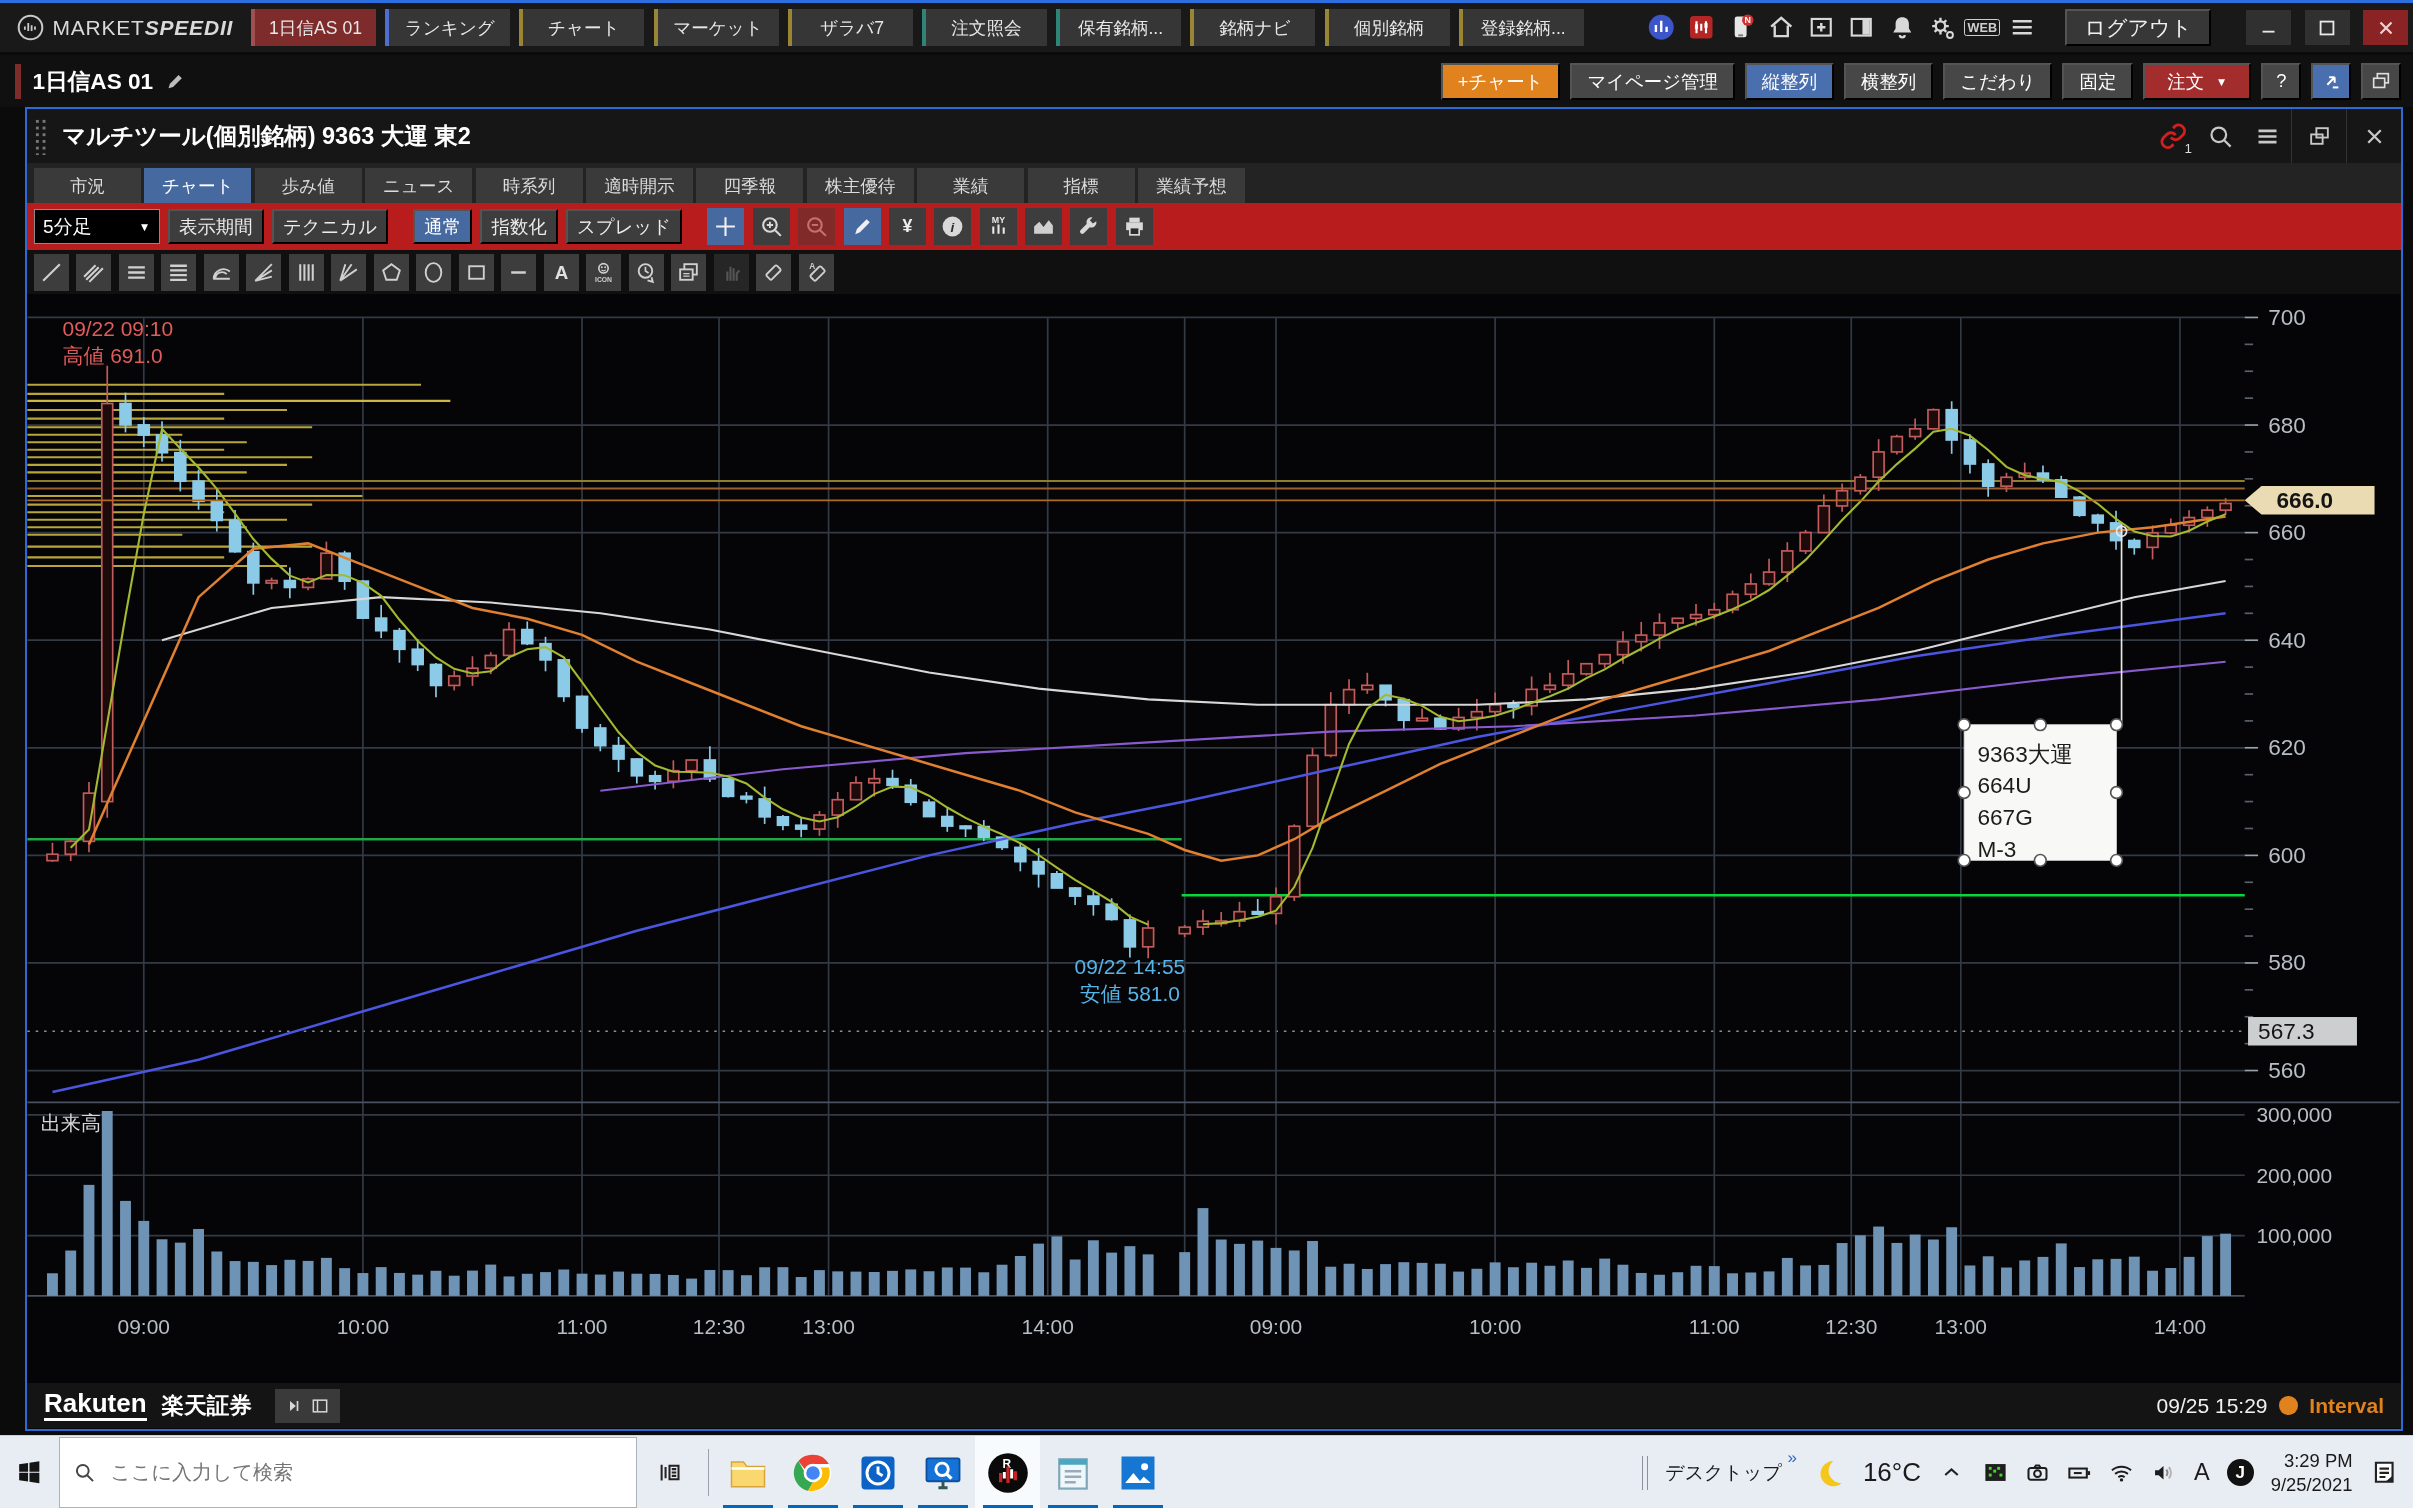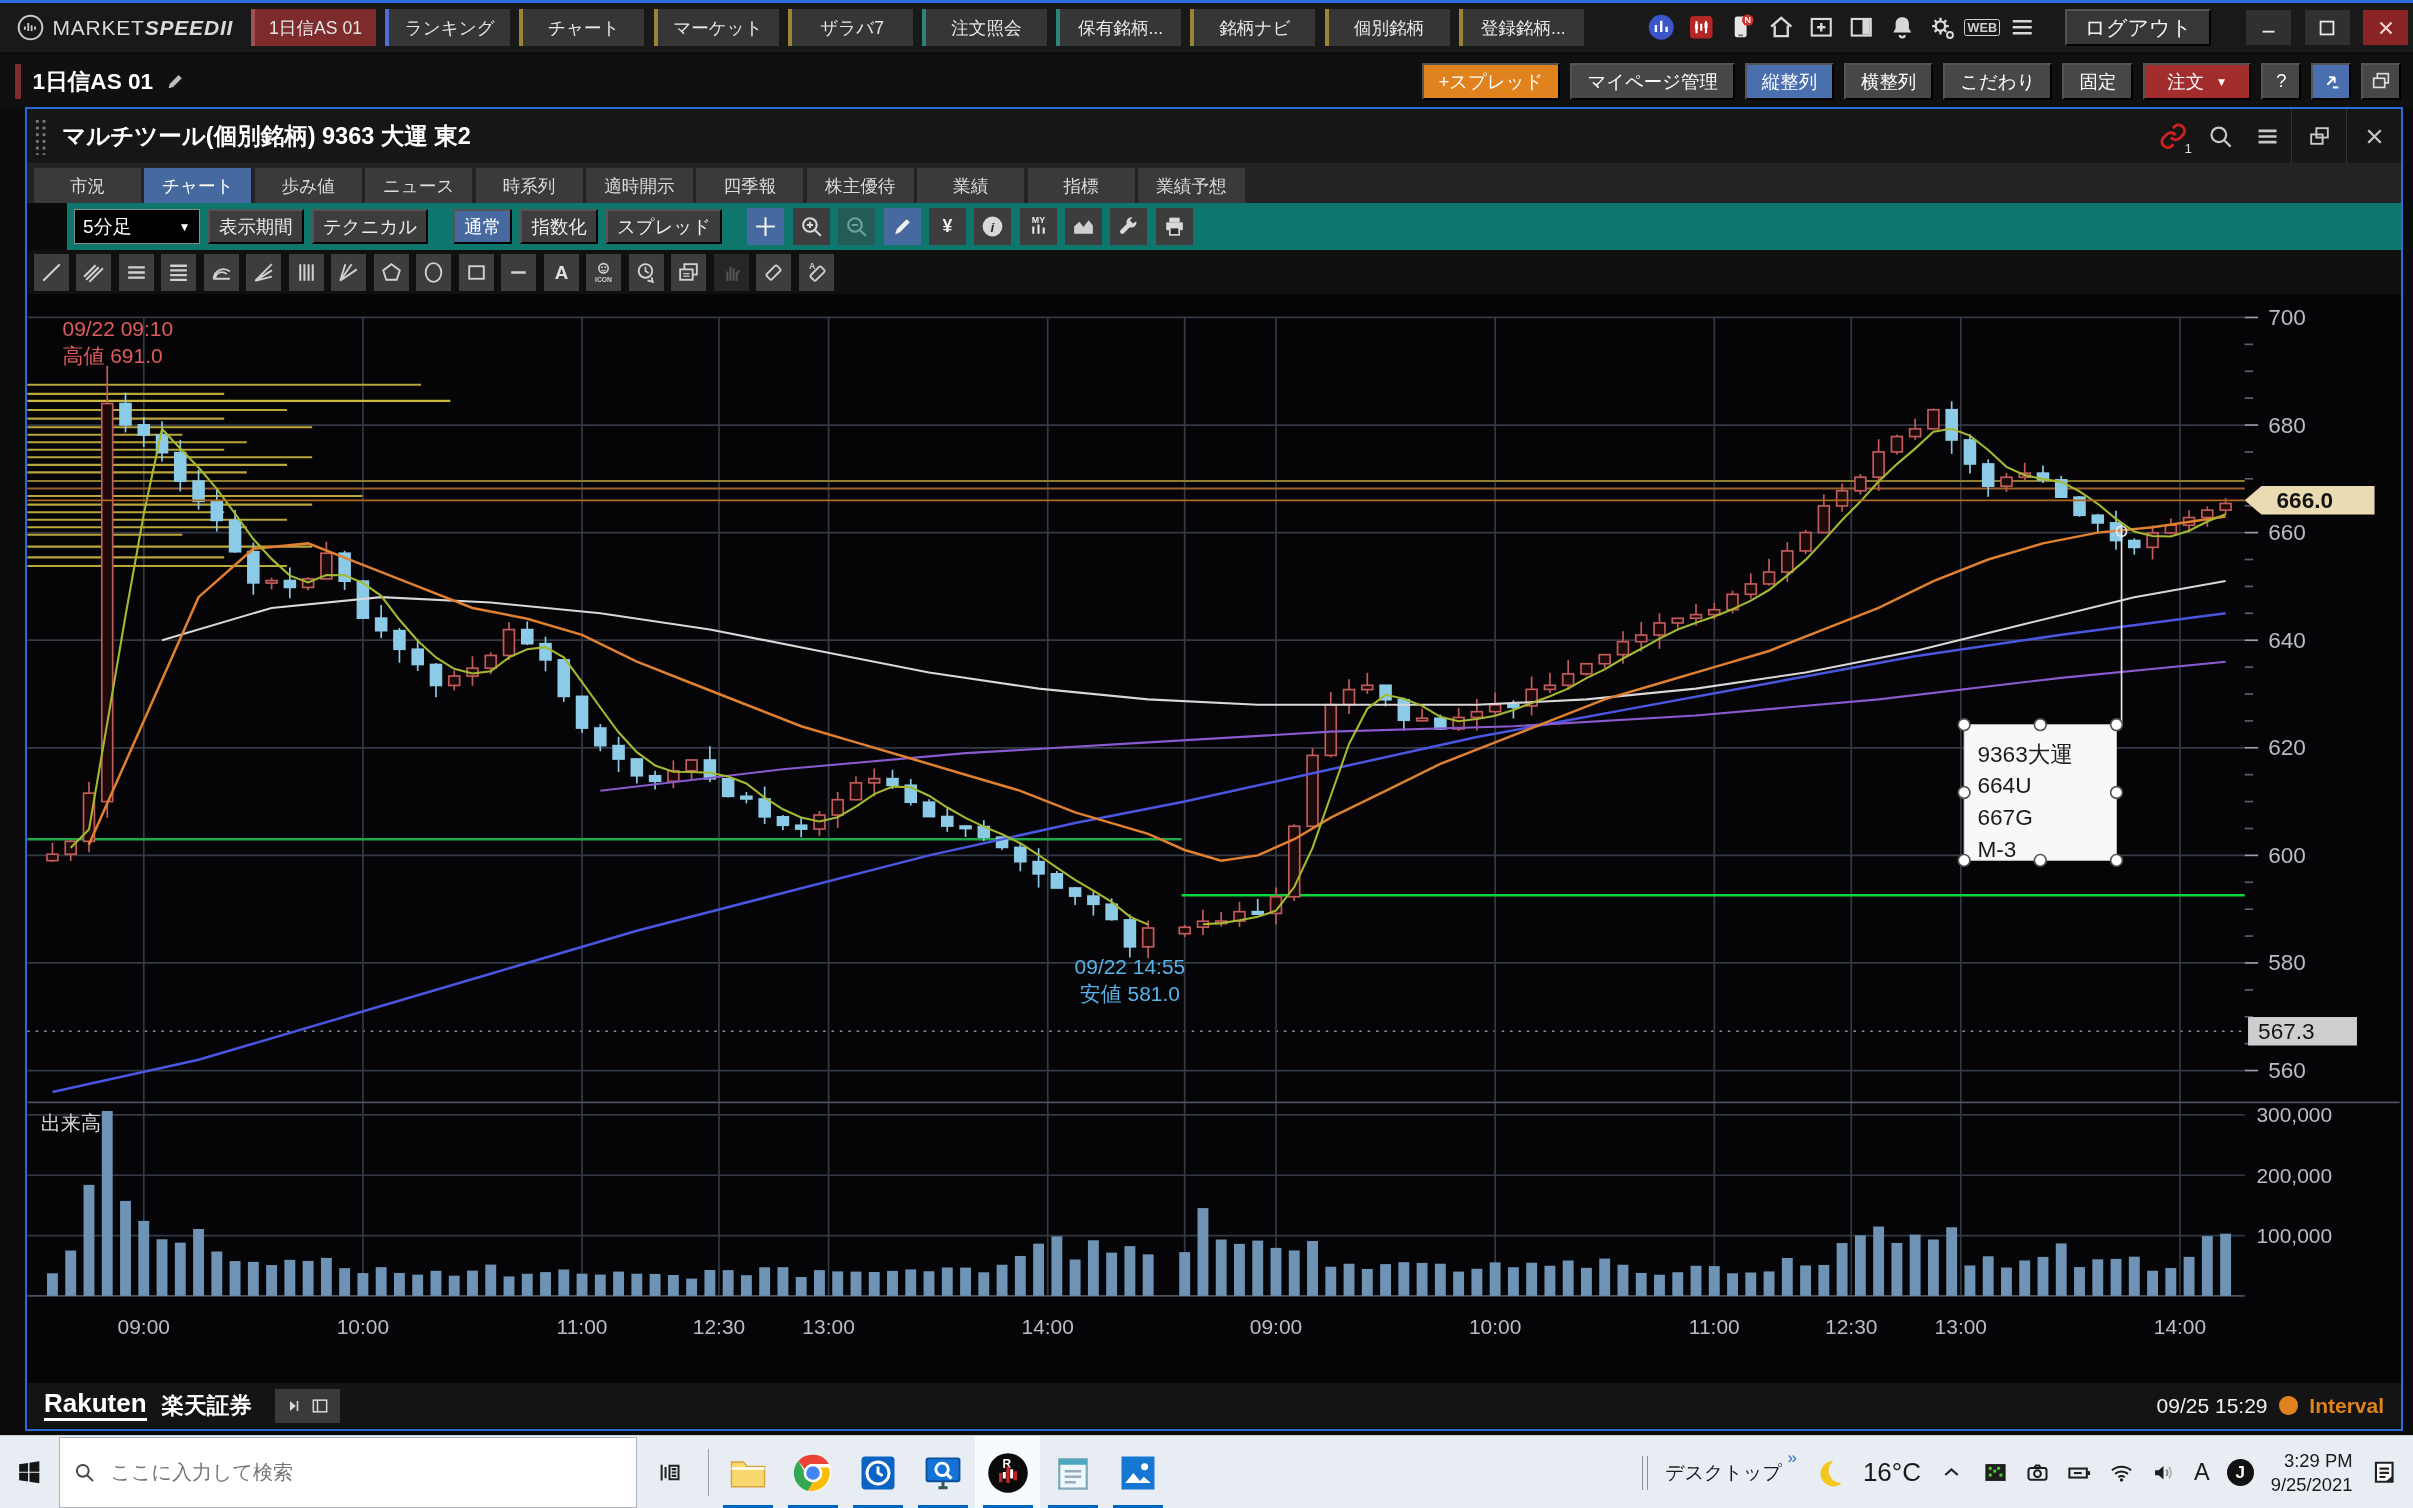--- a/index.html
+++ b/index.html
@@ -45,21 +45,21 @@
   #title-right{margin-left:auto;display:flex;align-items:center;height:54px;}
   .tic{width:47px;height:54px;display:flex;align-items:center;justify-content:center;}
   .tic.boxed{border-left:1.7px solid #333;width:55px;}
   .linkwrap{position:relative;}
   .linksub{position:absolute;right:5px;bottom:6.7px;font-size:13.4px;color:#ddd;}
 
   #tabrow{height:40px;background:#232323;display:flex;align-items:flex-end;gap:3.4px;padding-left:7px;}
   .wtab{width:107px;height:35px;background:#3a3a3a;color:#dcdcdc;font-size:17.6px;display:flex;align-items:center;justify-content:center;}
   .wtab.active{background:#46699f;color:#fff;}
 
-  #charttoolbar{height:47px;display:flex;align-items:center;gap:8.4px;padding-left:6.7px;background:#0f766e;margin-left:40px;}
+  #charttoolbar{height:47px;display:flex;align-items:center;gap:8.4px;padding-left:6.7px;background:#b91c1c;}
   #tf-select{width:126px;height:35px;background:#000;border:1.7px solid #8a8a8a;color:#fff;font-size:19px;display:flex;align-items:center;justify-content:space-between;padding:0 8.4px;}
   .tbtn{height:35px;padding:0 9px;background:#3d3d3d;color:#ececec;font-size:18.4px;display:flex;align-items:center;justify-content:center;white-space:nowrap;}
   .tbtn.active{background:#46699f;color:#fff;}
   .ibtn{width:37px;height:37px;background:#3d3d3d;display:flex;align-items:center;justify-content:center;}
   .ibtn.active{background:#46699f;}
   .ibtn.disabled{opacity:.45;}
   .ti{width:25px;height:25px;}
   .gap{width:8.4px;}
 
   #drawbar{height:44px;display:flex;align-items:center;gap:7.5px;padding-left:6.7px;background:#101010;}
@@ -214,21 +214,21 @@
 
   <div id="subbar">
     <div id="ws-accent"></div>
     <span id="ws-title">1日信AS 01</span>
     <span class="ic pencil-sm">
       <svg viewBox="0 0 24 24" width="22" height="22">
           <path d="M6 20l1.5-5L17 5.5 20.5 9 11 18.5z" fill="#bdbdbd"></path>
         </svg>
     </span>
     <div id="subbar-btns">
-      <button class="sbtn orange">+スプレッド</button>
+      <button class="sbtn orange">+チャート</button>
       <button class="sbtn">マイページ管理</button>
       <button class="sbtn blue">縦整列</button>
       <button class="sbtn">横整列</button>
       <button class="sbtn">こだわり</button>
       <button class="sbtn">固定</button>
       <button class="sbtn red">
           <span>注文</span>
           <span class="caret">▼</span>
         </button>
       <button class="sbtn sq">?</button>

